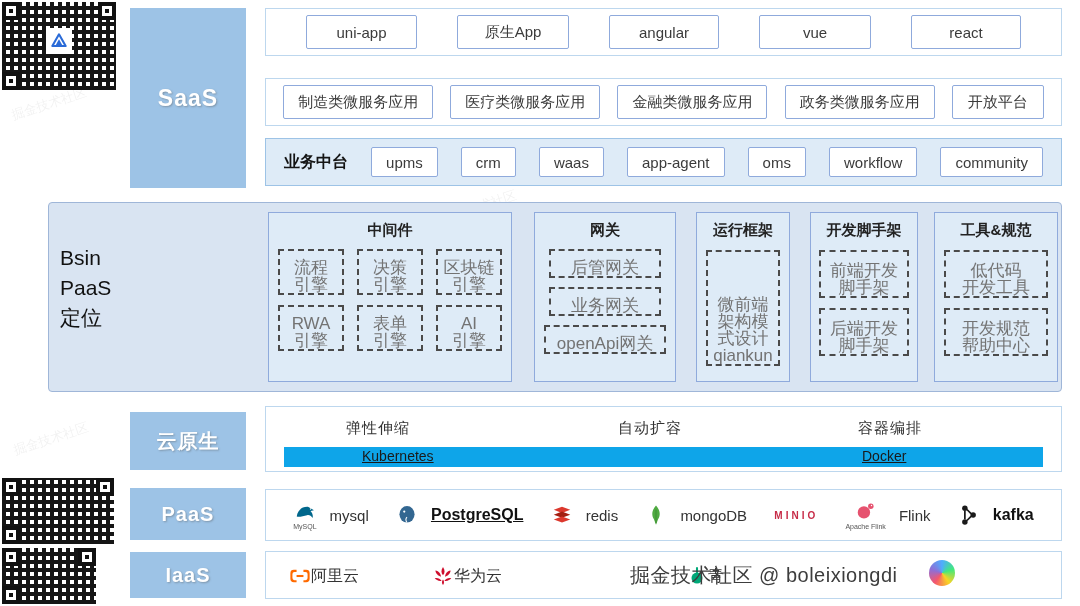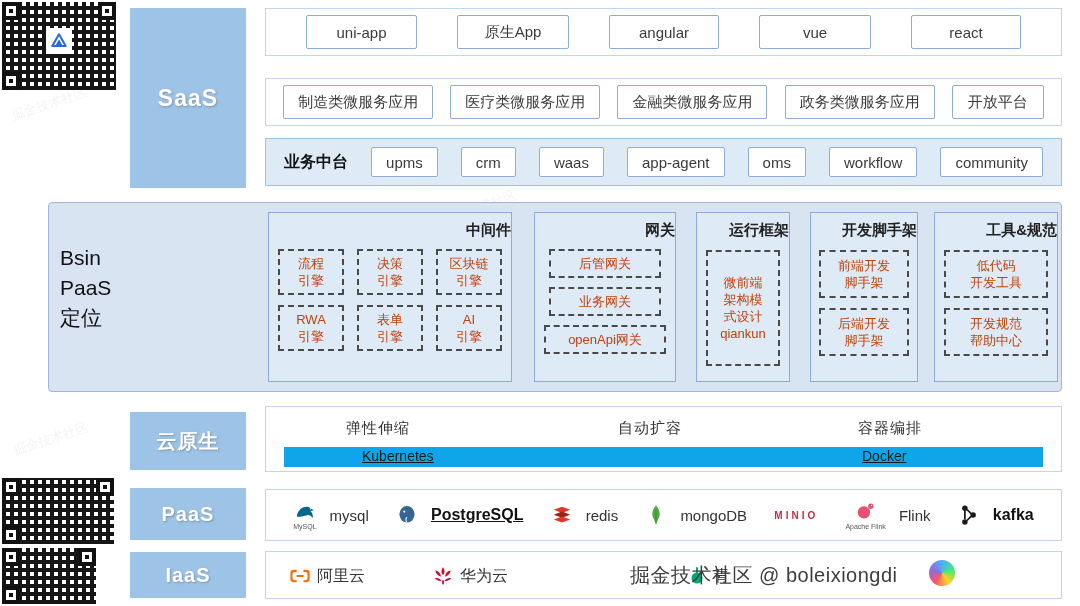--- a/index.html
+++ b/index.html
@@ -40,23 +40,23 @@
   .bx{border:1px solid #8FAADC;background:#fff;border-radius:2px;display:flex;align-items:center;
       justify-content:center;font-size:15px;color:#3b3b3b;height:34px}
   #row-mid .bx{height:30px;padding:0 14px}
   .mid-label{font-weight:700;font-size:16px;color:#141414}
 
   
   #apaas-outer{position:absolute;left:48px;top:202px;width:1014px;height:190px;
       background:#D9E4F2;border:1px solid #9FB6D8;border-radius:4px}
   .bsin{position:absolute;left:60px;top:243px;font-size:21px;color:#111;line-height:30px}
   .panel{position:absolute;top:212px;height:170px;background:#DEEBF7;border:1px solid #8FAADC}
-  .ptitle{text-align:right;font-weight:700;font-size:15px;color:#222;margin-top:8px}
+  .ptitle{text-align:center;font-weight:700;font-size:15px;color:#222;margin-top:8px}
   .dash{border:2px dashed #4a4a4a;display:flex;flex-direction:column;align-items:center;
-      justify-content:center;font-size:13px;color:#c2410c;line-height:17px;text-align:center}
+      justify-content:flex-end;font-size:17px;color:#737373;line-height:17px;text-align:center}
   .dash span{display:block}
 
   #p-mid{left:268px;width:244px}
   .mid-grid{display:grid;grid-template-columns:repeat(3,66px);gap:10px 13px;justify-content:center;margin-top:9px}
   .mid-grid .dash{height:46px}
 
   #p-gw{left:534px;width:142px}
   #p-gw .dash{margin:9px auto 0;height:29px;width:112px}
   #p-gw .dash.wide{width:122px}
 
@@ -83,21 +83,21 @@
   .svc{display:flex;align-items:center;gap:13px}
   .ic{display:flex;flex-direction:column;align-items:center;line-height:1}
   .caption{font-style:normal;font-size:7px;color:#555;margin-top:1px;white-space:nowrap}
   .svc-name{font-size:15px;color:#333}
   .svc-name.strong{font-weight:700;font-size:16px;color:#111}
   .underline{text-decoration:underline}
   .minio{color:#C72C48;font-weight:800;font-size:10px;letter-spacing:3px}
 
   
   #row-iaas{position:absolute;left:265px;top:551px;width:797px;height:48px;background:#fff;border:1px solid #BDD7EE}
-  .cloud-item{position:absolute;top:0;height:48px;display:flex;align-items:center;gap:6px;font-size:16px;color:#333}
+  .cloud-item{position:absolute;top:0;height:48px;display:flex;align-items:center;font-size:16px;color:#333}
   #ci-0{left:23px}#ci-1{left:166px}#ci-2{left:281px}#ci-3{left:420px}
   .rainbow{position:absolute;left:663px;top:8px;width:26px;height:26px;border-radius:50%;
       background:conic-gradient(#4facfe,#43e97b,#f9d423,#f5576c,#8f6ed5,#4facfe)}
 
   
   .wm-main{position:absolute;left:630px;top:562px;font-size:20px;font-weight:400;color:#3d3d3d;
       letter-spacing:.5px;white-space:nowrap;z-index:5}
   .wm-tile{position:absolute;font-size:13px;color:#000;opacity:.05;transform:rotate(-18deg);white-space:nowrap}
 </style>
 </head>

